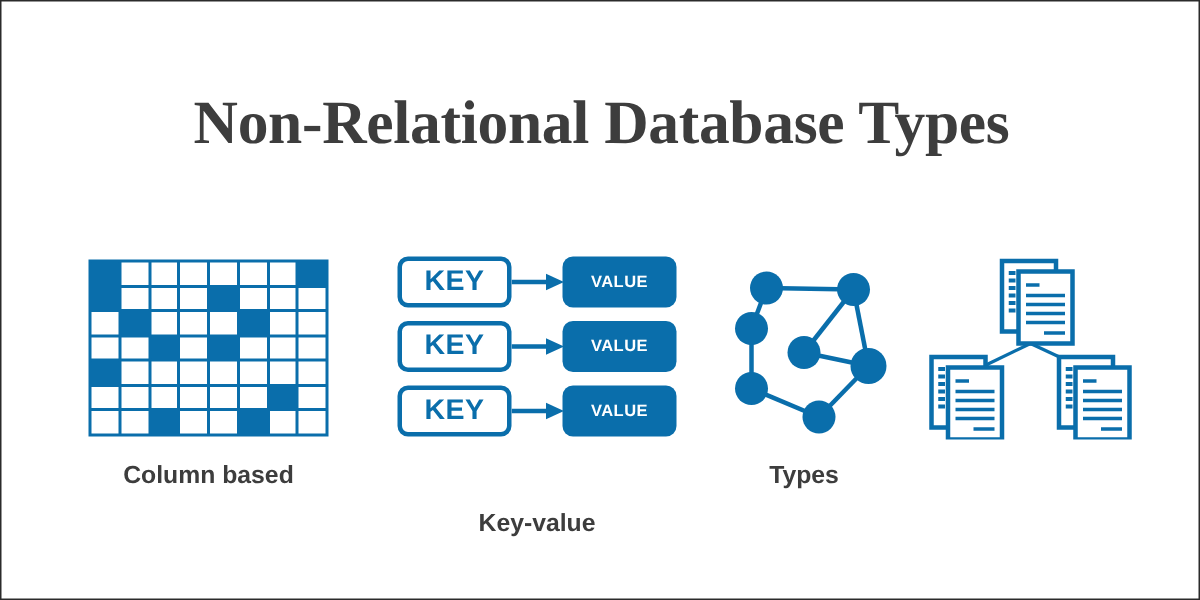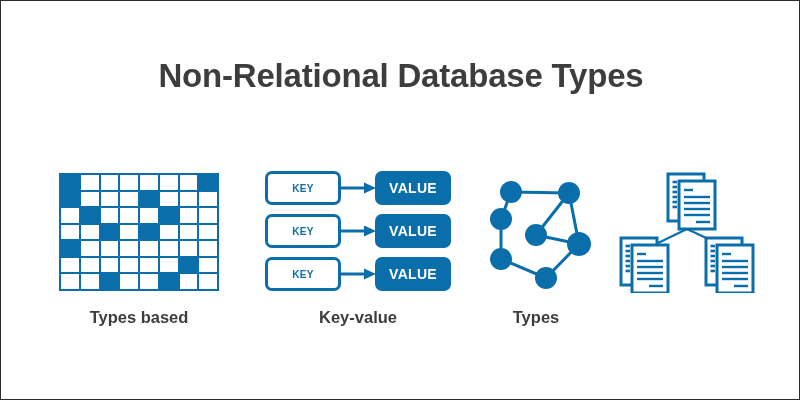--- a/index.html
+++ b/index.html
@@ -18,25 +18,26 @@
     border: 1px solid #2b2b2b;
     box-sizing: border-box;
     overflow: hidden;
   }
   #title {
     position: absolute;
     left: 0;
     top: 56px;
     width: 800px;
     text-align: center;
-    font-size: 33px;
+    font-size: 41px;
     font-weight: bold;
     color: #3d3d3d;
     letter-spacing: -0.2px;
     white-space: nowrap;
+    font-family: Liberation Serif, serif;
   }
   .panel-label {
     position: absolute;
     text-align: center;
     font-size: 16.5px;
     font-weight: bold;
     color: #3d3d3d;
     white-space: nowrap;
     top: 307px;
   }
@@ -89,21 +90,21 @@
     position: absolute;
     left: 2px;
     top: 0;
     width: 76px;
     height: 34px;
     box-sizing: border-box;
     border: 3px solid #0a6eab;
     border-radius: 7px;
     background: #ffffff;
     color: #0a6eab;
-    font-size: 10px;
+    font-size: 19px;
     font-weight: bold;
     display: flex;
     align-items: center;
     justify-content: center;
     letter-spacing: 0.3px;
   }
   .kv-arrow {
     position: absolute;
     left: 78px;
     top: 11px;
@@ -113,28 +114,28 @@
   .value-box {
     position: absolute;
     left: 112px;
     top: 0;
     width: 76px;
     height: 34px;
     box-sizing: border-box;
     border-radius: 7px;
     background: #0a6eab;
     color: #ffffff;
-    font-size: 14px;
+    font-size: 11px;
     font-weight: bold;
     display: flex;
     align-items: center;
     justify-content: center;
     letter-spacing: 0.3px;
   }
-  #label-keyvalue { left: 257px; width: 200px; }
+  #label-keyvalue { left: 257px; width: 200px; margin-top: 32px; }
 
   
   #graph-panel {
     position: absolute;
     left: 484px;
     top: 168px;
     width: 110px;
     height: 124px;
   }
   #label-graph { left: 480px; width: 110px; }
@@ -209,21 +210,21 @@
         <div class="cell"></div>
         <div class="cell"></div>
         <div class="cell on"></div>
         <div class="cell"></div>
         <div class="cell"></div>
         <div class="cell on"></div>
         <div class="cell"></div>
         <div class="cell"></div>
       </div>
   </div>
-  <div class="panel-label" id="label-column">Types based</div>
+  <div class="panel-label" id="label-column">Column based</div>
 
   <div id="kv-panel">
 
     <div class="kv-row r0">
       <div class="key-box">KEY</div>
       <svg class="kv-arrow" viewBox="0 0 36 12">
         <line x1="0" y1="6" x2="25" y2="6" stroke="#0a6eab" stroke-width="3"></line>
         <polygon points="23,0.5 35,6 23,11.5" fill="#0a6eab"></polygon>
       </svg>
       <div class="value-box">VALUE</div>

